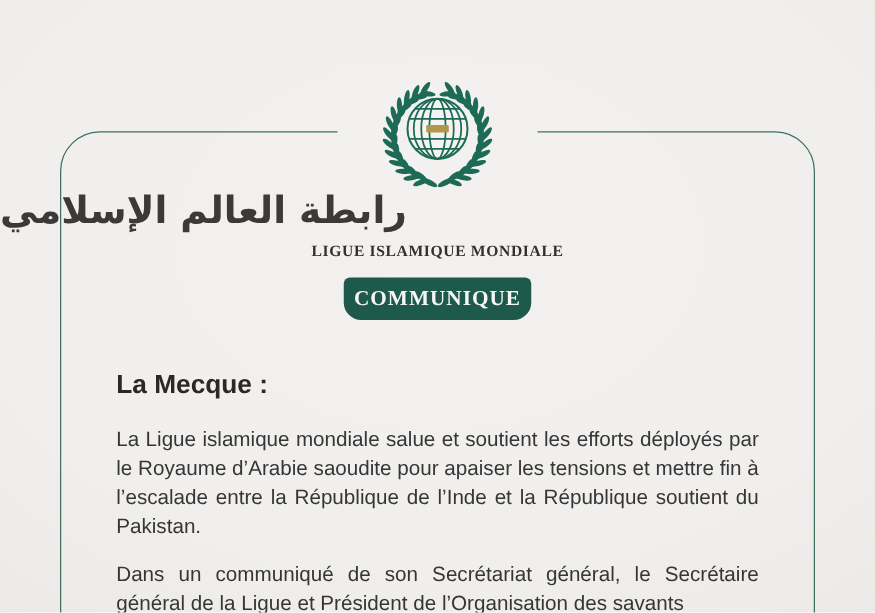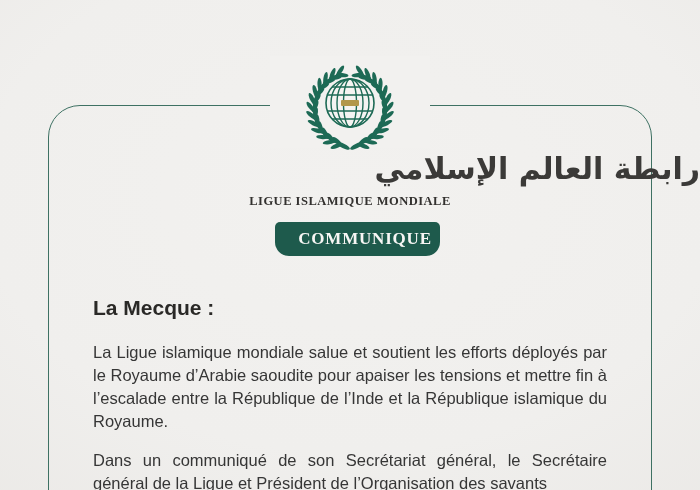--- a/index.html
+++ b/index.html
@@ -33,37 +33,37 @@
     z-index:2;
   }
   #wreath-leaves{fill:var(--accent-green);}
   .stems path{stroke:var(--accent-green);fill:none;stroke-width:1.3px;}
   .globe-lines{stroke:var(--accent-green);fill:none;stroke-width:1.4px;}
   .globe-sphere{fill:#f5f4f2;stroke:var(--accent-green);stroke-width:1.6px;}
   .gold-band{fill:var(--gold);}
   .base-leaves ellipse{fill:var(--accent-green);}
   .arabic{
     position:absolute;left:0;top:146px;width:100%;
-    text-align:right;direction:rtl;
+    text-align:left;direction:rtl;
     font-family:"DejaVu Sans", sans-serif;
     font-weight:bold;font-size:30px;line-height:46px;
     color:#3b3a38;z-index:3;
   }
   .orgname{
     position:absolute;left:0;top:194px;width:100%;
     text-align:center;
     font-family:"Liberation Serif", serif;
     font-weight:bold;font-size:12.5px;letter-spacing:0.5px;
     color:#33312f;z-index:3;
   }
   .banner{
     position:absolute;left:275px;top:222px;width:150px;height:34px;
     background:var(--banner-green);
     border-radius:5px 5px 14px 14px;
-    display:flex;align-items:center;justify-content:center;padding-left:15px;
+    display:flex;align-items:center;justify-content:center;
   }
   .banner span{
     color:#f7f6f4;
     font-family:"Liberation Serif", serif;
     font-weight:bold;font-size:17px;letter-spacing:0.8px;
   }
   .dateline{
     position:absolute;left:93px;top:295px;
     font-family:Liberation Sans, sans-serif;
     font-weight:bold;font-size:21px;line-height:25px;
@@ -168,17 +168,17 @@
   <div class="arabic">رابطة العالم الإسلامي</div>
 
   <div class="orgname">LIGUE ISLAMIQUE MONDIALE</div>
 
   <div class="banner">
     <span>COMMUNIQUE</span>
   </div>
 
   <div class="dateline">La Mecque :</div>
 
-  <p class="bodytext p1">La Ligue islamique mondiale salue et soutient les efforts déployés par le Royaume d’Arabie saoudite pour apaiser les tensions et mettre fin à l’escalade entre la République de l’Inde et la République islamique du Royaume.</p>
+  <p class="bodytext p1">La Ligue islamique mondiale salue et soutient les efforts déployés par le Royaume d’Arabie saoudite pour apaiser les tensions et mettre fin à l’escalade entre la République de l’Inde et la République soutient du Pakistan.</p>
 
   <p class="bodytext p2">Dans un communiqué de son Secrétariat général, le Secrétaire général de la Ligue et Président de l’Organisation des savants</p>
 
 </div>
 
 </body></html>

